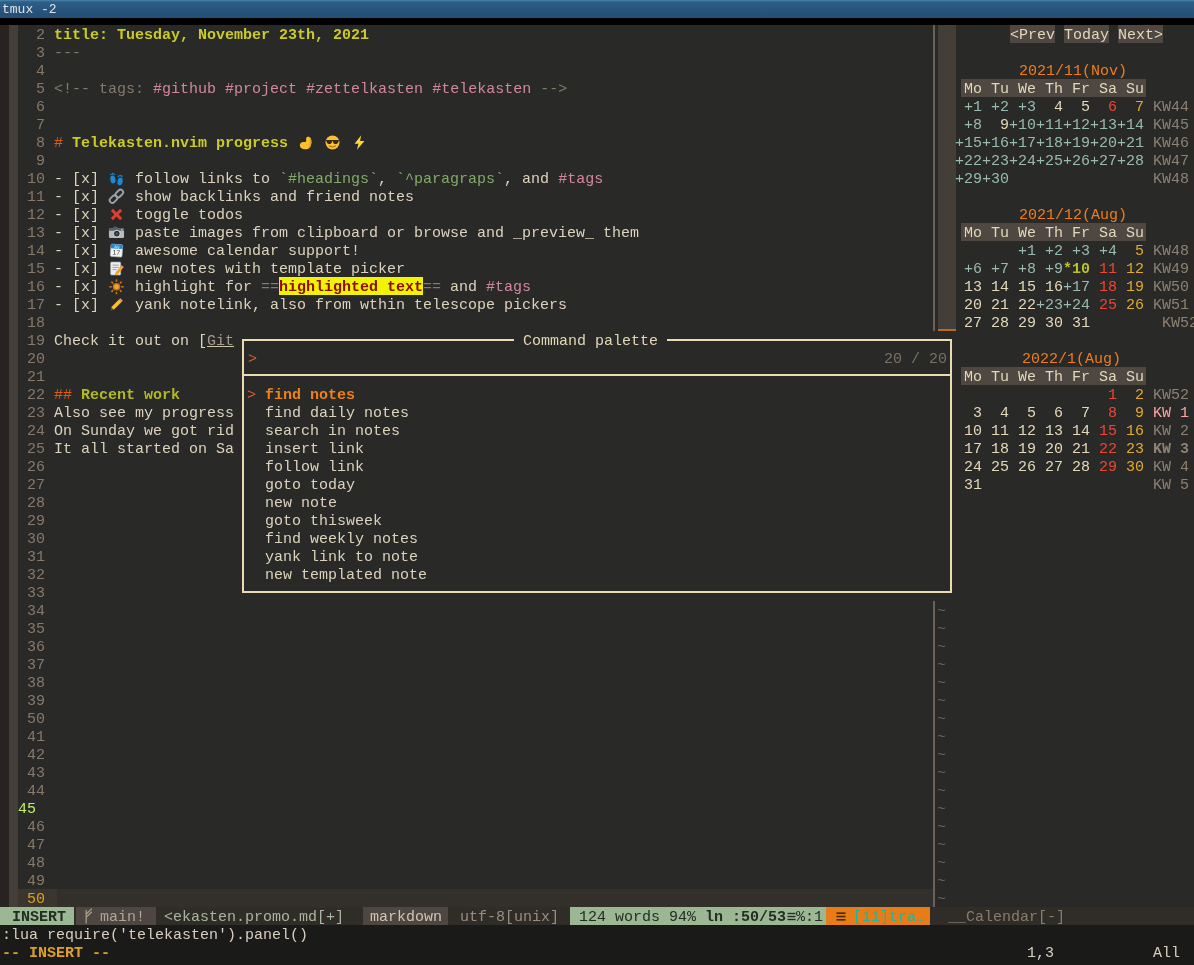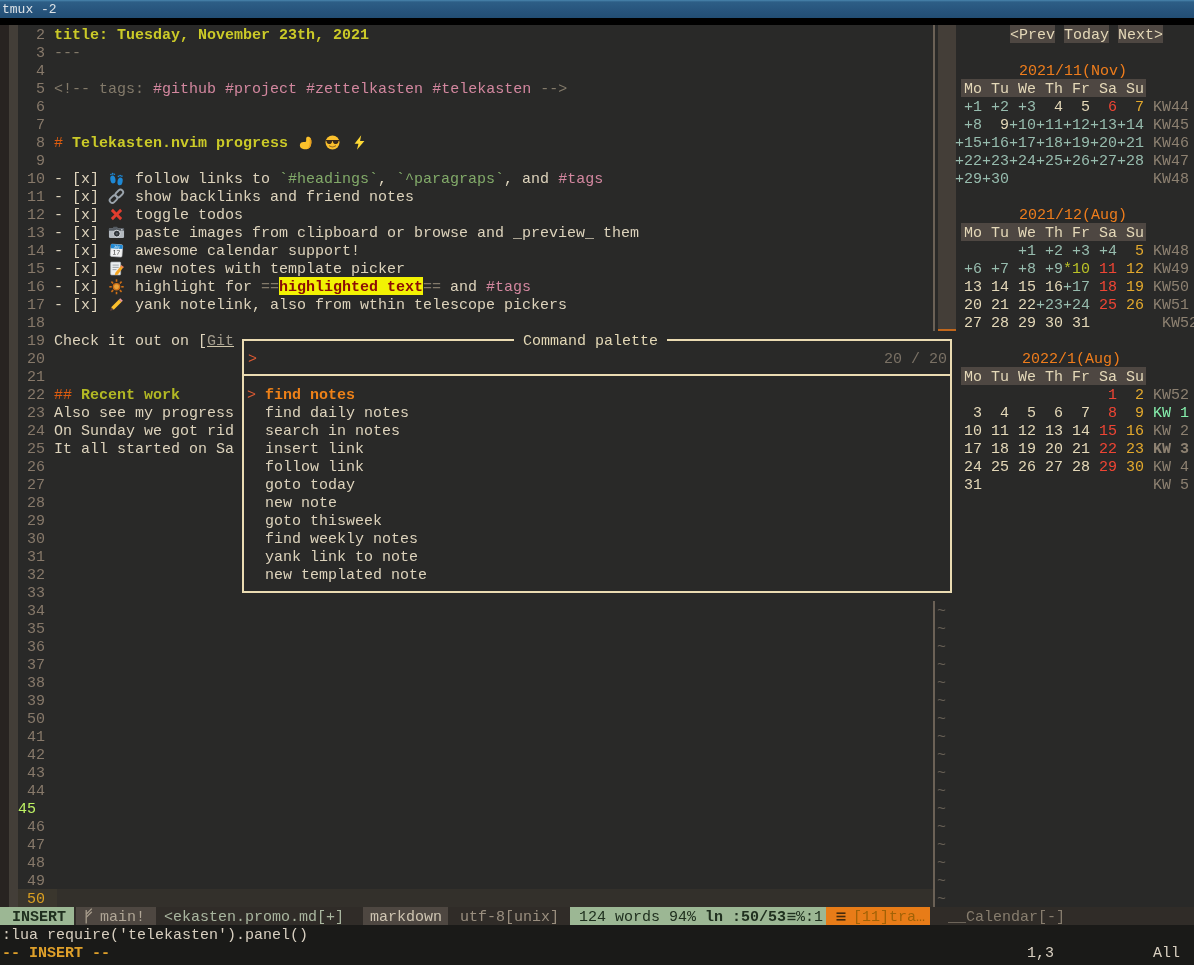--- a/index.html
+++ b/index.html
@@ -215,29 +215,29 @@
 <div class="r" style="left:955px;top:81px;"><span style="color:#e4d8b8;">&nbsp;Mo&nbsp;Tu&nbsp;We&nbsp;Th&nbsp;Fr&nbsp;Sa&nbsp;Su</span></div>
 <div class="r" style="left:955px;top:99px;"><span style="color:#97bcae;">&nbsp;+1&nbsp;+2&nbsp;+3</span><span style="color:#e4d8b8;">&nbsp;&nbsp;4&nbsp;&nbsp;5</span><span style="color:#ef4534;">&nbsp;&nbsp;6</span><span style="color:#e3a92d;">&nbsp;&nbsp;7</span><span style="color:#8d8171;">&nbsp;KW44</span></div>
 <div class="r" style="left:955px;top:117px;"><span style="color:#97bcae;">&nbsp;+8</span><span style="color:#e4d8b8;">&nbsp;&nbsp;9</span><span style="color:#97bcae;">+10+11+12+13+14</span><span style="color:#8d8171;">&nbsp;KW45</span></div>
 <div class="r" style="left:955px;top:135px;"><span style="color:#97bcae;">+15+16+17+18+19+20+21</span><span style="color:#8d8171;">&nbsp;KW46</span></div>
 <div class="r" style="left:955px;top:153px;"><span style="color:#97bcae;">+22+23+24+25+26+27+28</span><span style="color:#8d8171;">&nbsp;KW47</span></div>
 <div class="r" style="left:955px;top:171px;"><span style="color:#97bcae;">+29+30</span>&nbsp;&nbsp;&nbsp;&nbsp;&nbsp;&nbsp;&nbsp;&nbsp;&nbsp;&nbsp;&nbsp;&nbsp;&nbsp;&nbsp;&nbsp;<span style="color:#8d8171;">&nbsp;KW48</span></div>
 <div class="r" style="left:1019px;top:207px;"><span style="color:#ef7d1c;">2021/12(Aug)</span></div>
 <div style="position:absolute;left:961px;top:223px;width:185px;height:18px;background:#4e4742;"></div>
 <div class="r" style="left:955px;top:225px;"><span style="color:#e4d8b8;">&nbsp;Mo&nbsp;Tu&nbsp;We&nbsp;Th&nbsp;Fr&nbsp;Sa&nbsp;Su</span></div>
 <div class="r" style="left:955px;top:243px;">&nbsp;&nbsp;&nbsp;&nbsp;&nbsp;&nbsp;<span style="color:#97bcae;">&nbsp;+1&nbsp;+2&nbsp;+3&nbsp;+4</span><span style="color:#e3a92d;">&nbsp;&nbsp;5</span><span style="color:#8d8171;">&nbsp;KW48</span></div>
-<div class="r" style="left:955px;top:261px;"><span style="color:#97bcae;">&nbsp;+6&nbsp;+7&nbsp;+8&nbsp;+9</span><span style="color:#bac227;font-weight:normal;">*10</span><span style="color:#ef4534;">&nbsp;11</span><span style="color:#e3a92d;">&nbsp;12</span><span style="color:#8d8171;">&nbsp;KW49</span></div>
+<div class="r" style="left:955px;top:261px;"><span style="color:#97bcae;">&nbsp;+6&nbsp;+7&nbsp;+8&nbsp;+9</span><span style="color:#bac227;font-weight:bold;">*10</span><span style="color:#ef4534;">&nbsp;11</span><span style="color:#e3a92d;">&nbsp;12</span><span style="color:#8d8171;">&nbsp;KW49</span></div>
 <div class="r" style="left:955px;top:279px;"><span style="color:#e4d8b8;">&nbsp;13&nbsp;14&nbsp;15&nbsp;16</span><span style="color:#97bcae;">+17</span><span style="color:#ef4534;">&nbsp;18</span><span style="color:#e3a92d;">&nbsp;19</span><span style="color:#8d8171;">&nbsp;KW50</span></div>
 <div class="r" style="left:955px;top:297px;"><span style="color:#e4d8b8;">&nbsp;20&nbsp;21&nbsp;22</span><span style="color:#97bcae;">+23+24</span><span style="color:#ef4534;">&nbsp;25</span><span style="color:#e3a92d;">&nbsp;26</span><span style="color:#8d8171;">&nbsp;KW51</span></div>
 <div class="r" style="left:955px;top:315px;"><span style="color:#e4d8b8;">&nbsp;27&nbsp;28&nbsp;29&nbsp;30&nbsp;31</span>&nbsp;&nbsp;&nbsp;&nbsp;&nbsp;&nbsp;&nbsp;&nbsp;<span style="color:#8d8171;">KW52</span></div>
 <div class="r" style="left:1022px;top:351px;"><span style="color:#ef7d1c;">2022/1(Aug)</span></div>
 <div style="position:absolute;left:961px;top:367px;width:185px;height:18px;background:#4e4742;"></div>
 <div class="r" style="left:955px;top:369px;"><span style="color:#e4d8b8;">&nbsp;Mo&nbsp;Tu&nbsp;We&nbsp;Th&nbsp;Fr&nbsp;Sa&nbsp;Su</span></div>
 <div class="r" style="left:955px;top:387px;">&nbsp;&nbsp;&nbsp;&nbsp;&nbsp;&nbsp;&nbsp;&nbsp;&nbsp;&nbsp;&nbsp;&nbsp;&nbsp;&nbsp;&nbsp;<span style="color:#ef4534;">&nbsp;&nbsp;1</span><span style="color:#e3a92d;">&nbsp;&nbsp;2</span><span style="color:#8d8171;">&nbsp;KW52</span></div>
-<div class="r" style="left:955px;top:405px;"><span style="color:#e4d8b8;">&nbsp;&nbsp;3&nbsp;&nbsp;4&nbsp;&nbsp;5&nbsp;&nbsp;6&nbsp;&nbsp;7</span><span style="color:#ef4534;">&nbsp;&nbsp;8</span><span style="color:#e3a92d;">&nbsp;&nbsp;9</span><span style="color:#86efac;">&nbsp;KW&nbsp;1</span></div>
+<div class="r" style="left:955px;top:405px;"><span style="color:#e4d8b8;">&nbsp;&nbsp;3&nbsp;&nbsp;4&nbsp;&nbsp;5&nbsp;&nbsp;6&nbsp;&nbsp;7</span><span style="color:#ef4534;">&nbsp;&nbsp;8</span><span style="color:#e3a92d;">&nbsp;&nbsp;9</span><span style="color:#fca5a5;">&nbsp;KW&nbsp;1</span></div>
 <div class="r" style="left:955px;top:423px;"><span style="color:#e4d8b8;">&nbsp;10&nbsp;11&nbsp;12&nbsp;13&nbsp;14</span><span style="color:#ef4534;">&nbsp;15</span><span style="color:#e3a92d;">&nbsp;16</span><span style="color:#8d8171;">&nbsp;KW&nbsp;2</span></div>
 <div class="r" style="left:955px;top:441px;"><span style="color:#e4d8b8;">&nbsp;17&nbsp;18&nbsp;19&nbsp;20&nbsp;21</span><span style="color:#ef4534;">&nbsp;22</span><span style="color:#e3a92d;">&nbsp;23</span><span style="color:#8d8171;font-weight:bold;">&nbsp;KW&nbsp;3</span></div>
 <div class="r" style="left:955px;top:459px;"><span style="color:#e4d8b8;">&nbsp;24&nbsp;25&nbsp;26&nbsp;27&nbsp;28</span><span style="color:#ef4534;">&nbsp;29</span><span style="color:#e3a92d;">&nbsp;30</span><span style="color:#8d8171;">&nbsp;KW&nbsp;4</span></div>
 <div class="r" style="left:955px;top:477px;"><span style="color:#e4d8b8;">&nbsp;31</span>&nbsp;&nbsp;&nbsp;&nbsp;&nbsp;&nbsp;&nbsp;&nbsp;&nbsp;&nbsp;&nbsp;&nbsp;&nbsp;&nbsp;&nbsp;&nbsp;&nbsp;&nbsp;<span style="color:#8d8171;">&nbsp;KW&nbsp;5</span></div>
 <div style="position:absolute;left:0px;top:907px;width:1194px;height:18px;background:#302c28;"></div>
 <div style="position:absolute;left:0px;top:907px;width:74px;height:18px;background:#9cb794;"></div>
 <div class="r" style="left:12px;top:909px;color:#20301f;font-weight:bold">INSERT</div>
 <div style="position:absolute;left:76px;top:907px;width:80px;height:18px;background:#4e4741;"></div>
 <svg style="position:absolute;left:84px;top:908px" width="10" height="16" viewBox="0 0 10 16">
     <g stroke="#a89d8c" stroke-width="1.3" fill="none">
@@ -262,17 +262,17 @@
   </svg>
 <div class="r" style="left:796px;top:909px;color:#20301f">%:1</div>
 <div style="position:absolute;left:826px;top:907px;width:104px;height:18px;background:#e87c18;"></div>
 <svg style="position:absolute;left:836px;top:912px" width="10" height="9" viewBox="0 0 10 9">
     <g stroke="#442a0d" stroke-width="1.6">
       <line x1="0.5" y1="1.2" x2="9.5" y2="1.2"></line>
       <line x1="0.5" y1="4.5" x2="9.5" y2="4.5"></line>
       <line x1="0.5" y1="7.8" x2="9.5" y2="7.8"></line>
     </g>
   </svg>
-<div class="r" style="left:853px;top:909px;color:#a16207">[11]tra…</div>
+<div class="r" style="left:853px;top:909px;color:#14b8a6">[11]tra…</div>
 <div class="r" style="left:948px;top:909px;color:#877d6e">__Calendar[-]</div>
 <div class="r" style="left:2px;top:927px;color:#d8cfc0">:lua&nbsp;require('telekasten').panel()</div>
 <div class="r" style="left:2px;top:945px;color:#dfa02a;font-weight:bold">--&nbsp;INSERT&nbsp;--</div>
 <div class="r" style="left:1027px;top:945px;color:#d8cfc0">1,3</div>
 <div class="r" style="left:1153px;top:945px;color:#d8cfc0">All</div>
 </body></html>

